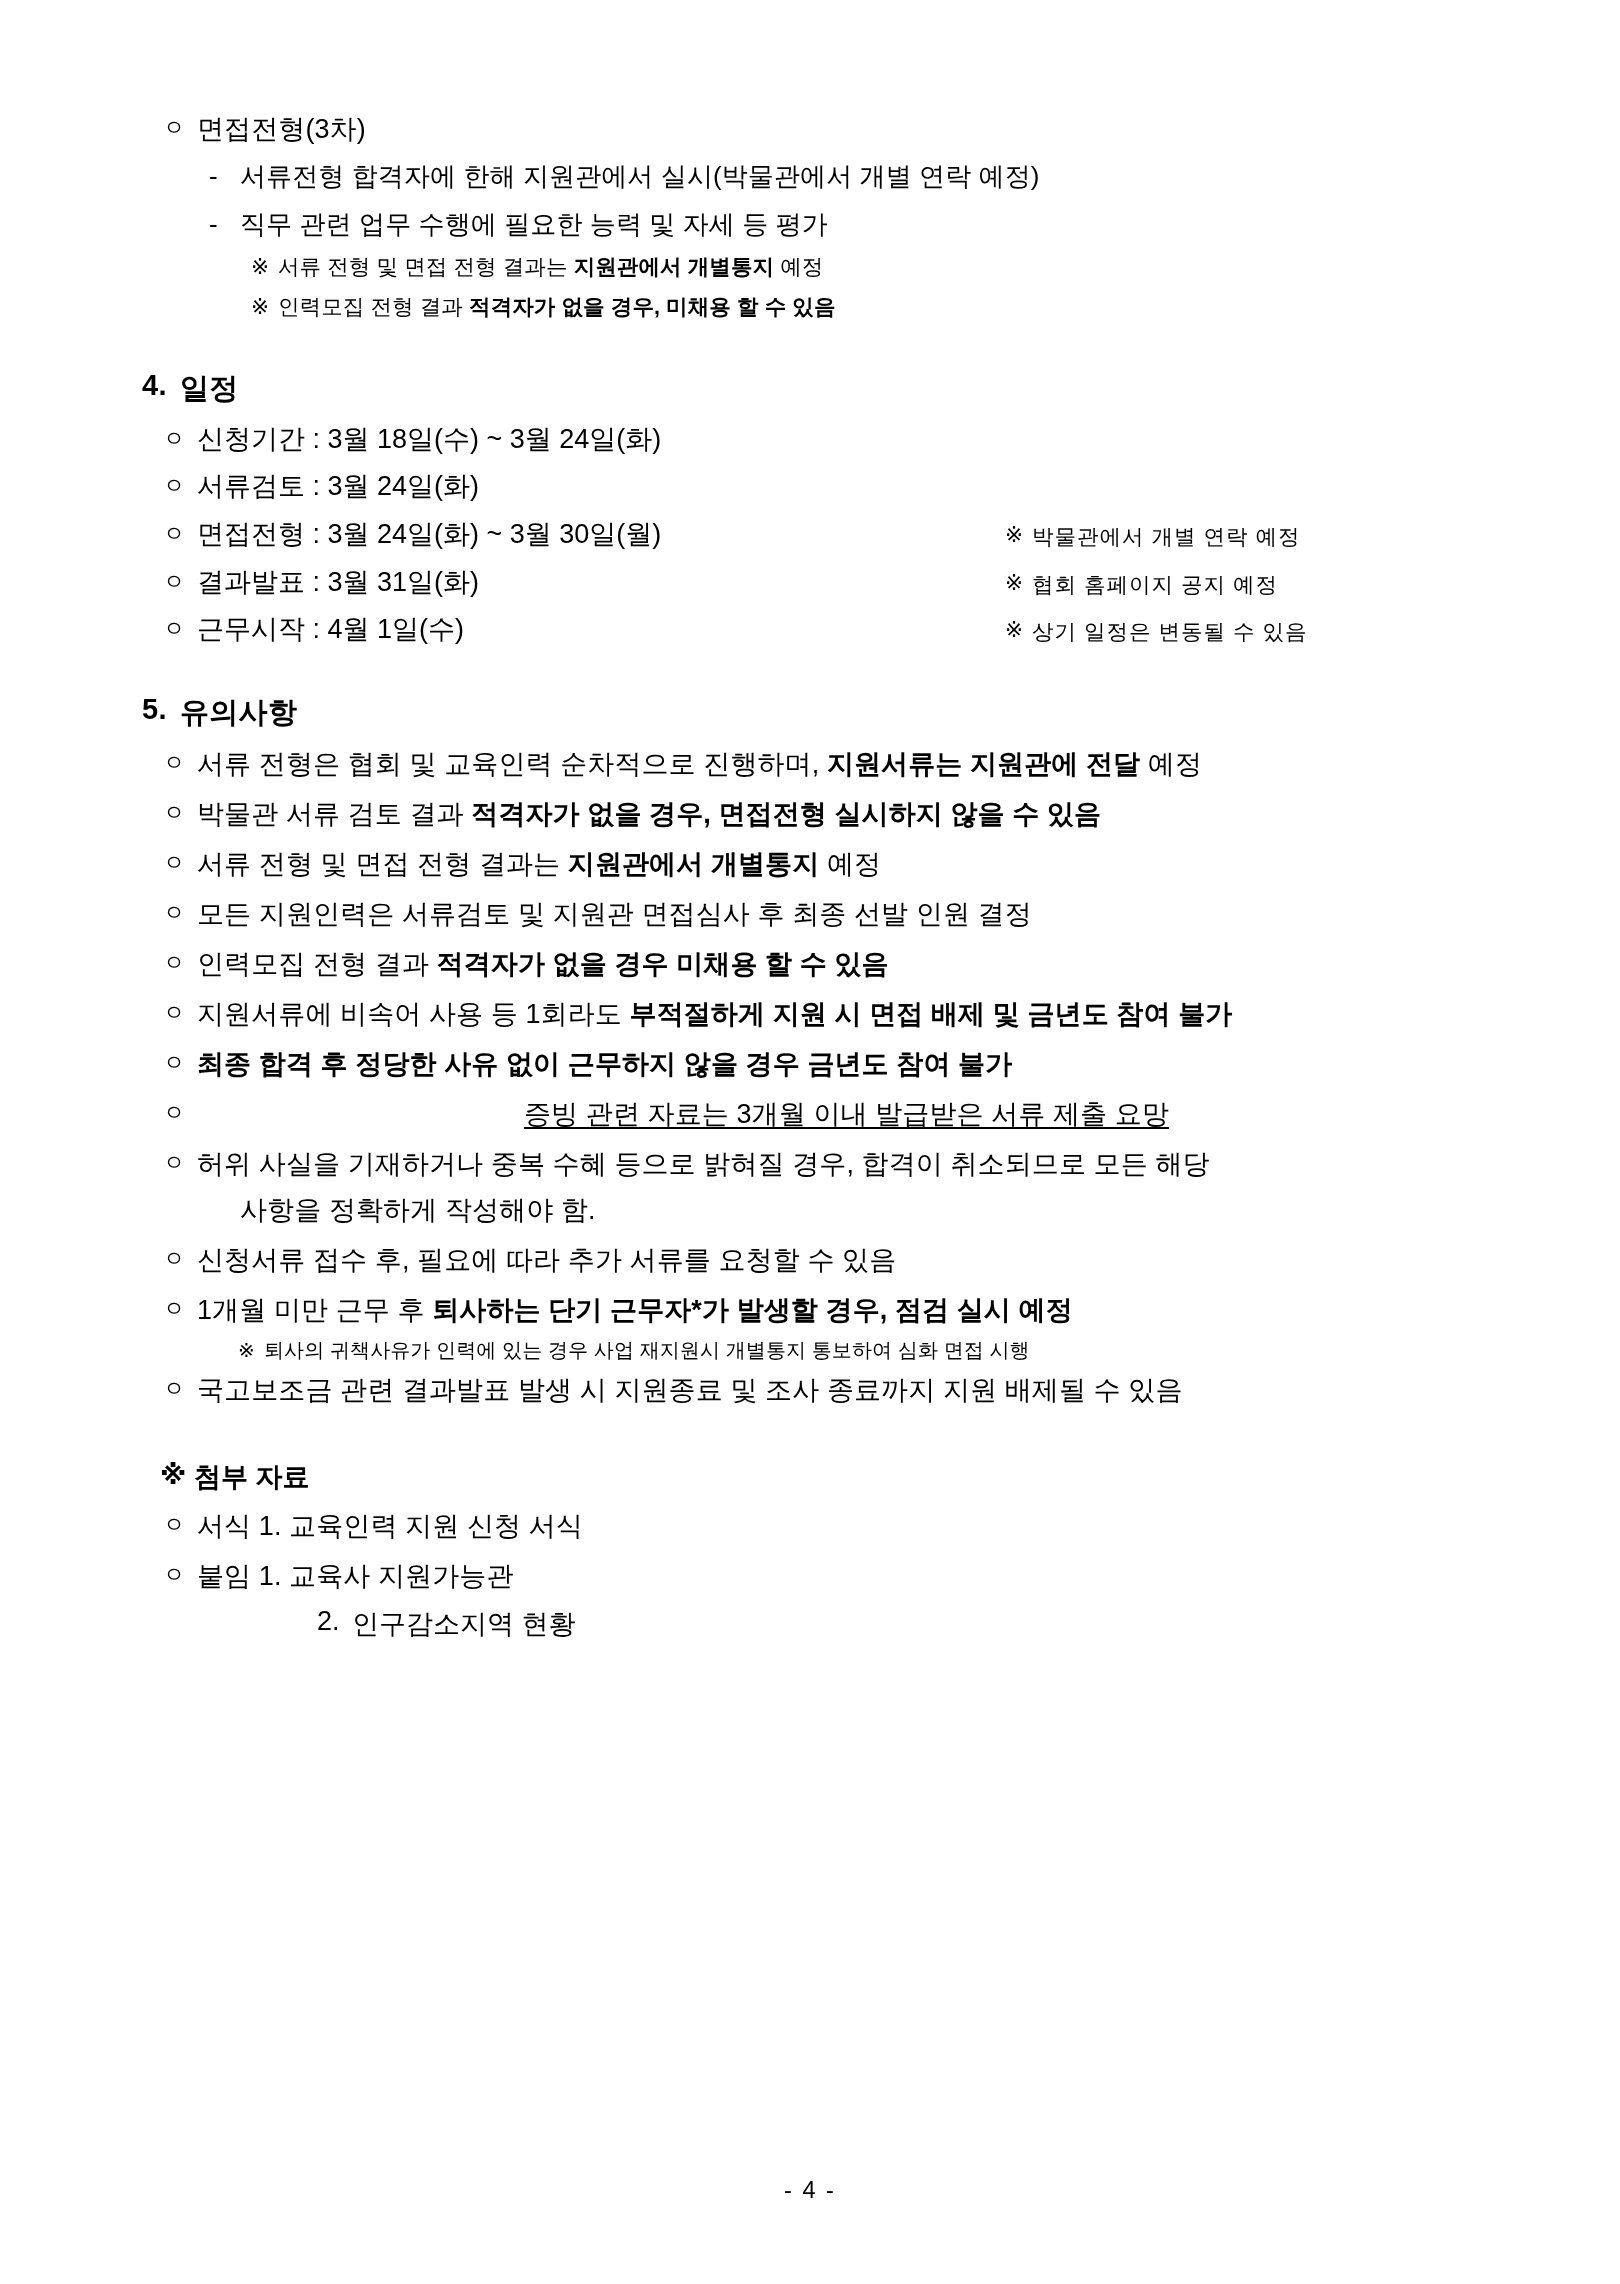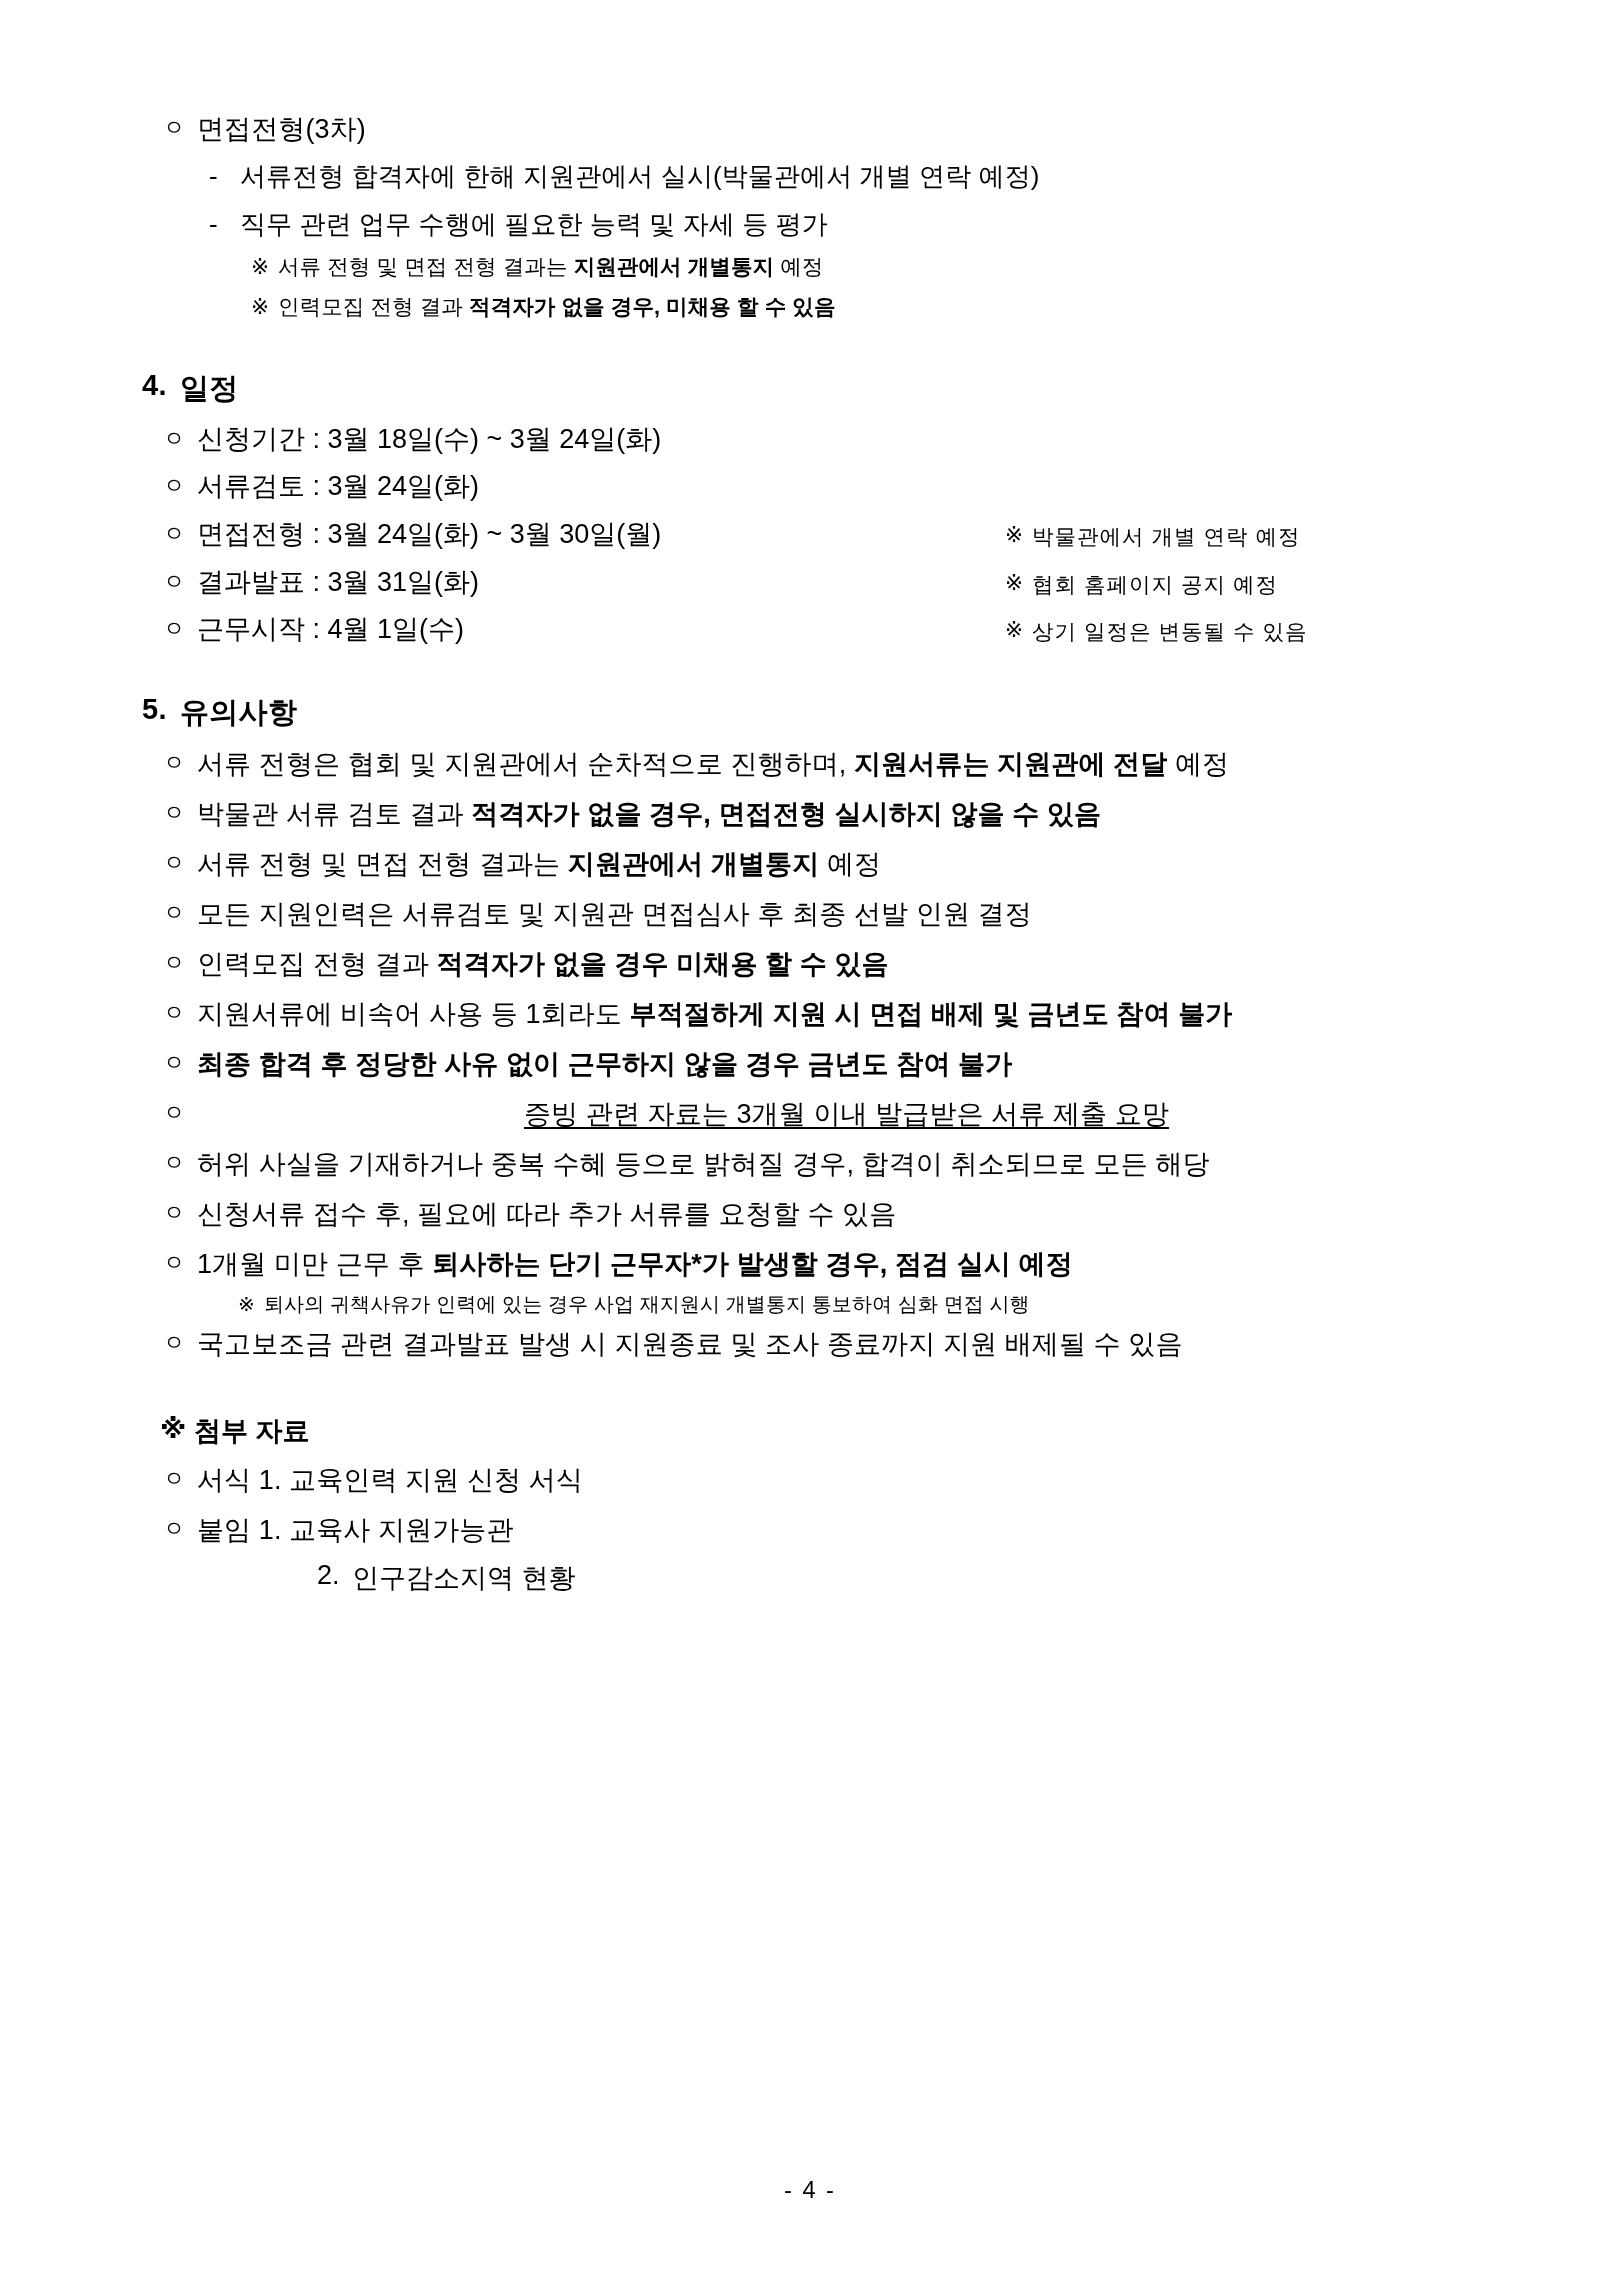--- a/index.html
+++ b/index.html
@@ -218,21 +218,21 @@
     </div>
   </div>
 
   <div class="section-head">
     <span class="num">5.</span>
     <span>유의사항</span>
   </div>
 
   <div class="line lv1">
     <span class="marker">ㅇ</span>
-    <span class="txt"><span>서류 전형은 협회 및 지원관에서 순차적으로 진행하며, </span><b>지원서류는 지원관에 전달</b><span> 예정</span></span>
+    <span class="txt"><span>서류 전형은 협회 및 교육인력 순차적으로 진행하며, </span><b>지원서류는 지원관에 전달</b><span> 예정</span></span>
   </div>
 
   <div class="line lv1">
     <span class="marker">ㅇ</span>
     <span class="txt"><span>박물관 서류 검토 결과 </span><b>적격자가 없을 경우, 면접전형 실시하지 않을 수 있음</b><span></span></span>
   </div>
 
   <div class="line lv1">
     <span class="marker">ㅇ</span>
     <span class="txt"><span>서류 전형 및 면접 전형 결과는 </span><b>지원관에서 개별통지</b><span> 예정</span></span>
@@ -259,20 +259,23 @@
   </div>
 
   <div class="line lv1">
     <span class="marker">ㅇ</span>
     <span class="txt u">증빙 관련 자료는 3개월 이내 발급받은 서류 제출 요망</span>
   </div>
 
   <div class="line lv1">
     <span class="marker">ㅇ</span>
     <span class="txt">허위 사실을 기재하거나 중복 수혜 등으로 밝혀질 경우, 합격이 취소되므로 모든 해당</span>
+  </div>
+  <div class="line cont">
+    <span class="txt">사항을 정확하게 작성해야 함.</span>
   </div>
 
   <div class="line lv1">
     <span class="marker">ㅇ</span>
     <span class="txt">신청서류 접수 후, 필요에 따라 추가 서류를 요청할 수 있음</span>
   </div>
 
   <div class="line lv1">
     <span class="marker">ㅇ</span>
     <span class="txt"><span>1개월 미만 근무 후 </span><b>퇴사하는 단기 근무자*가 발생할 경우, 점검 실시 예정</b></span>

